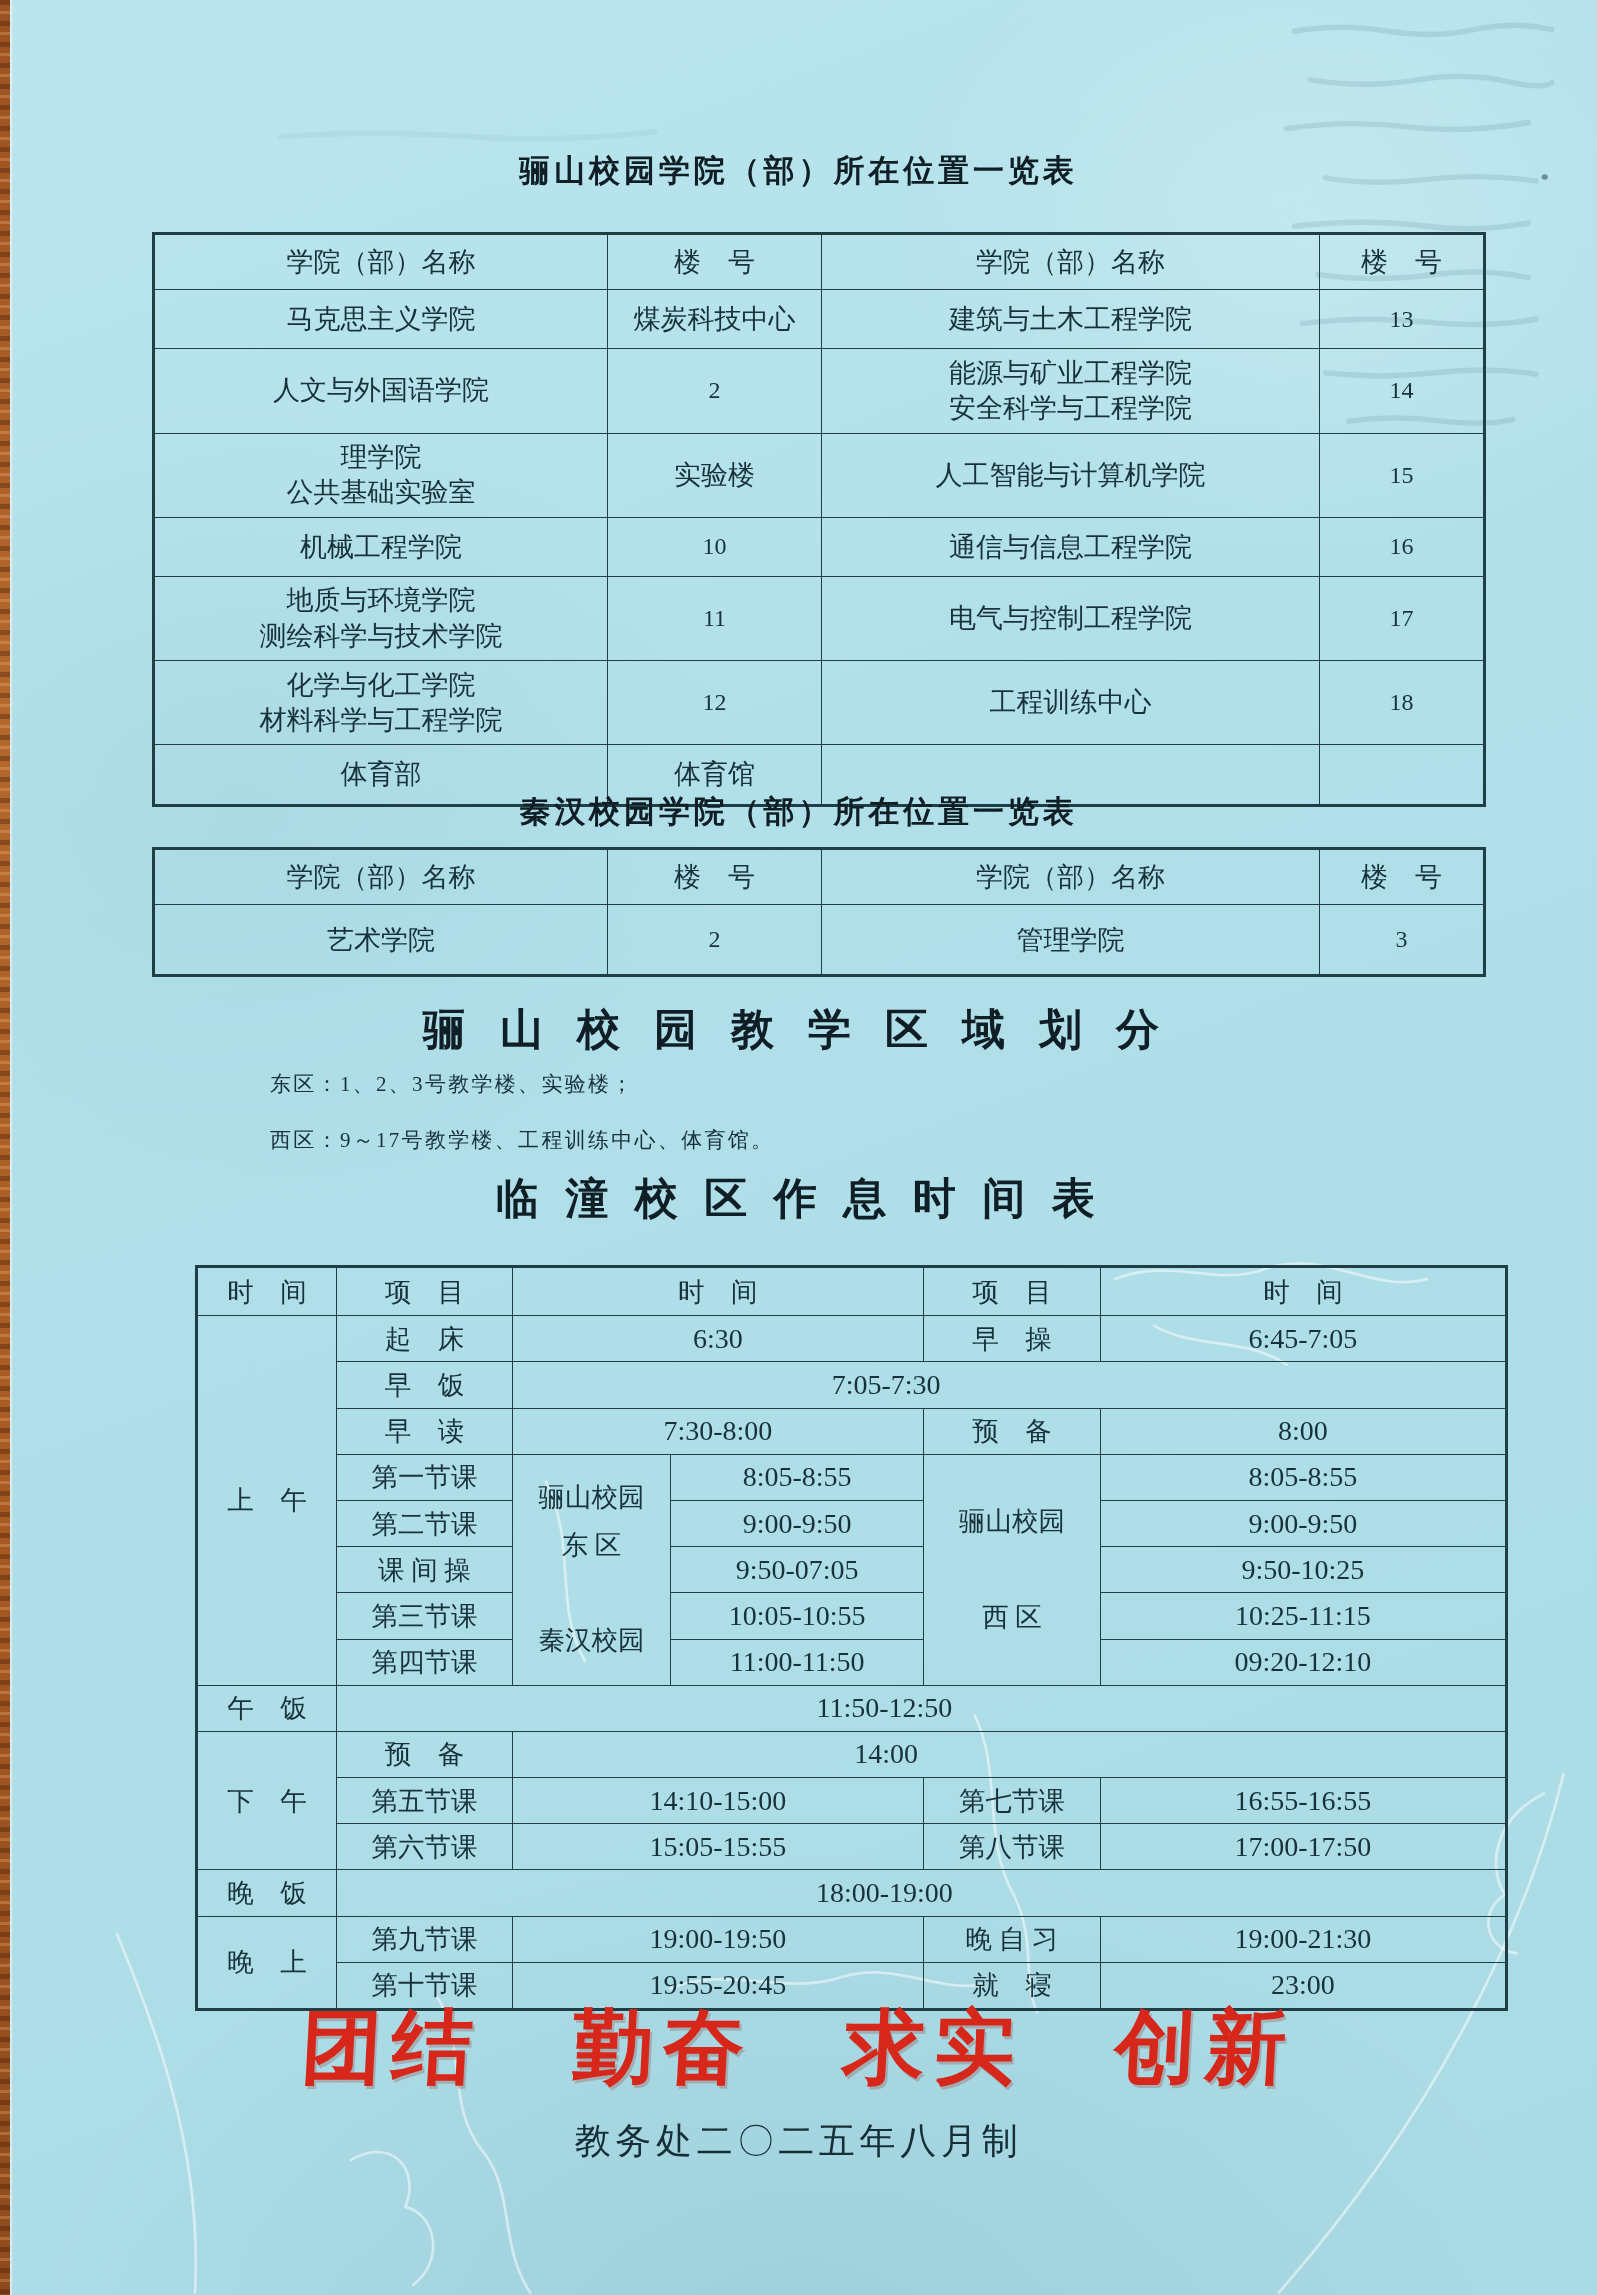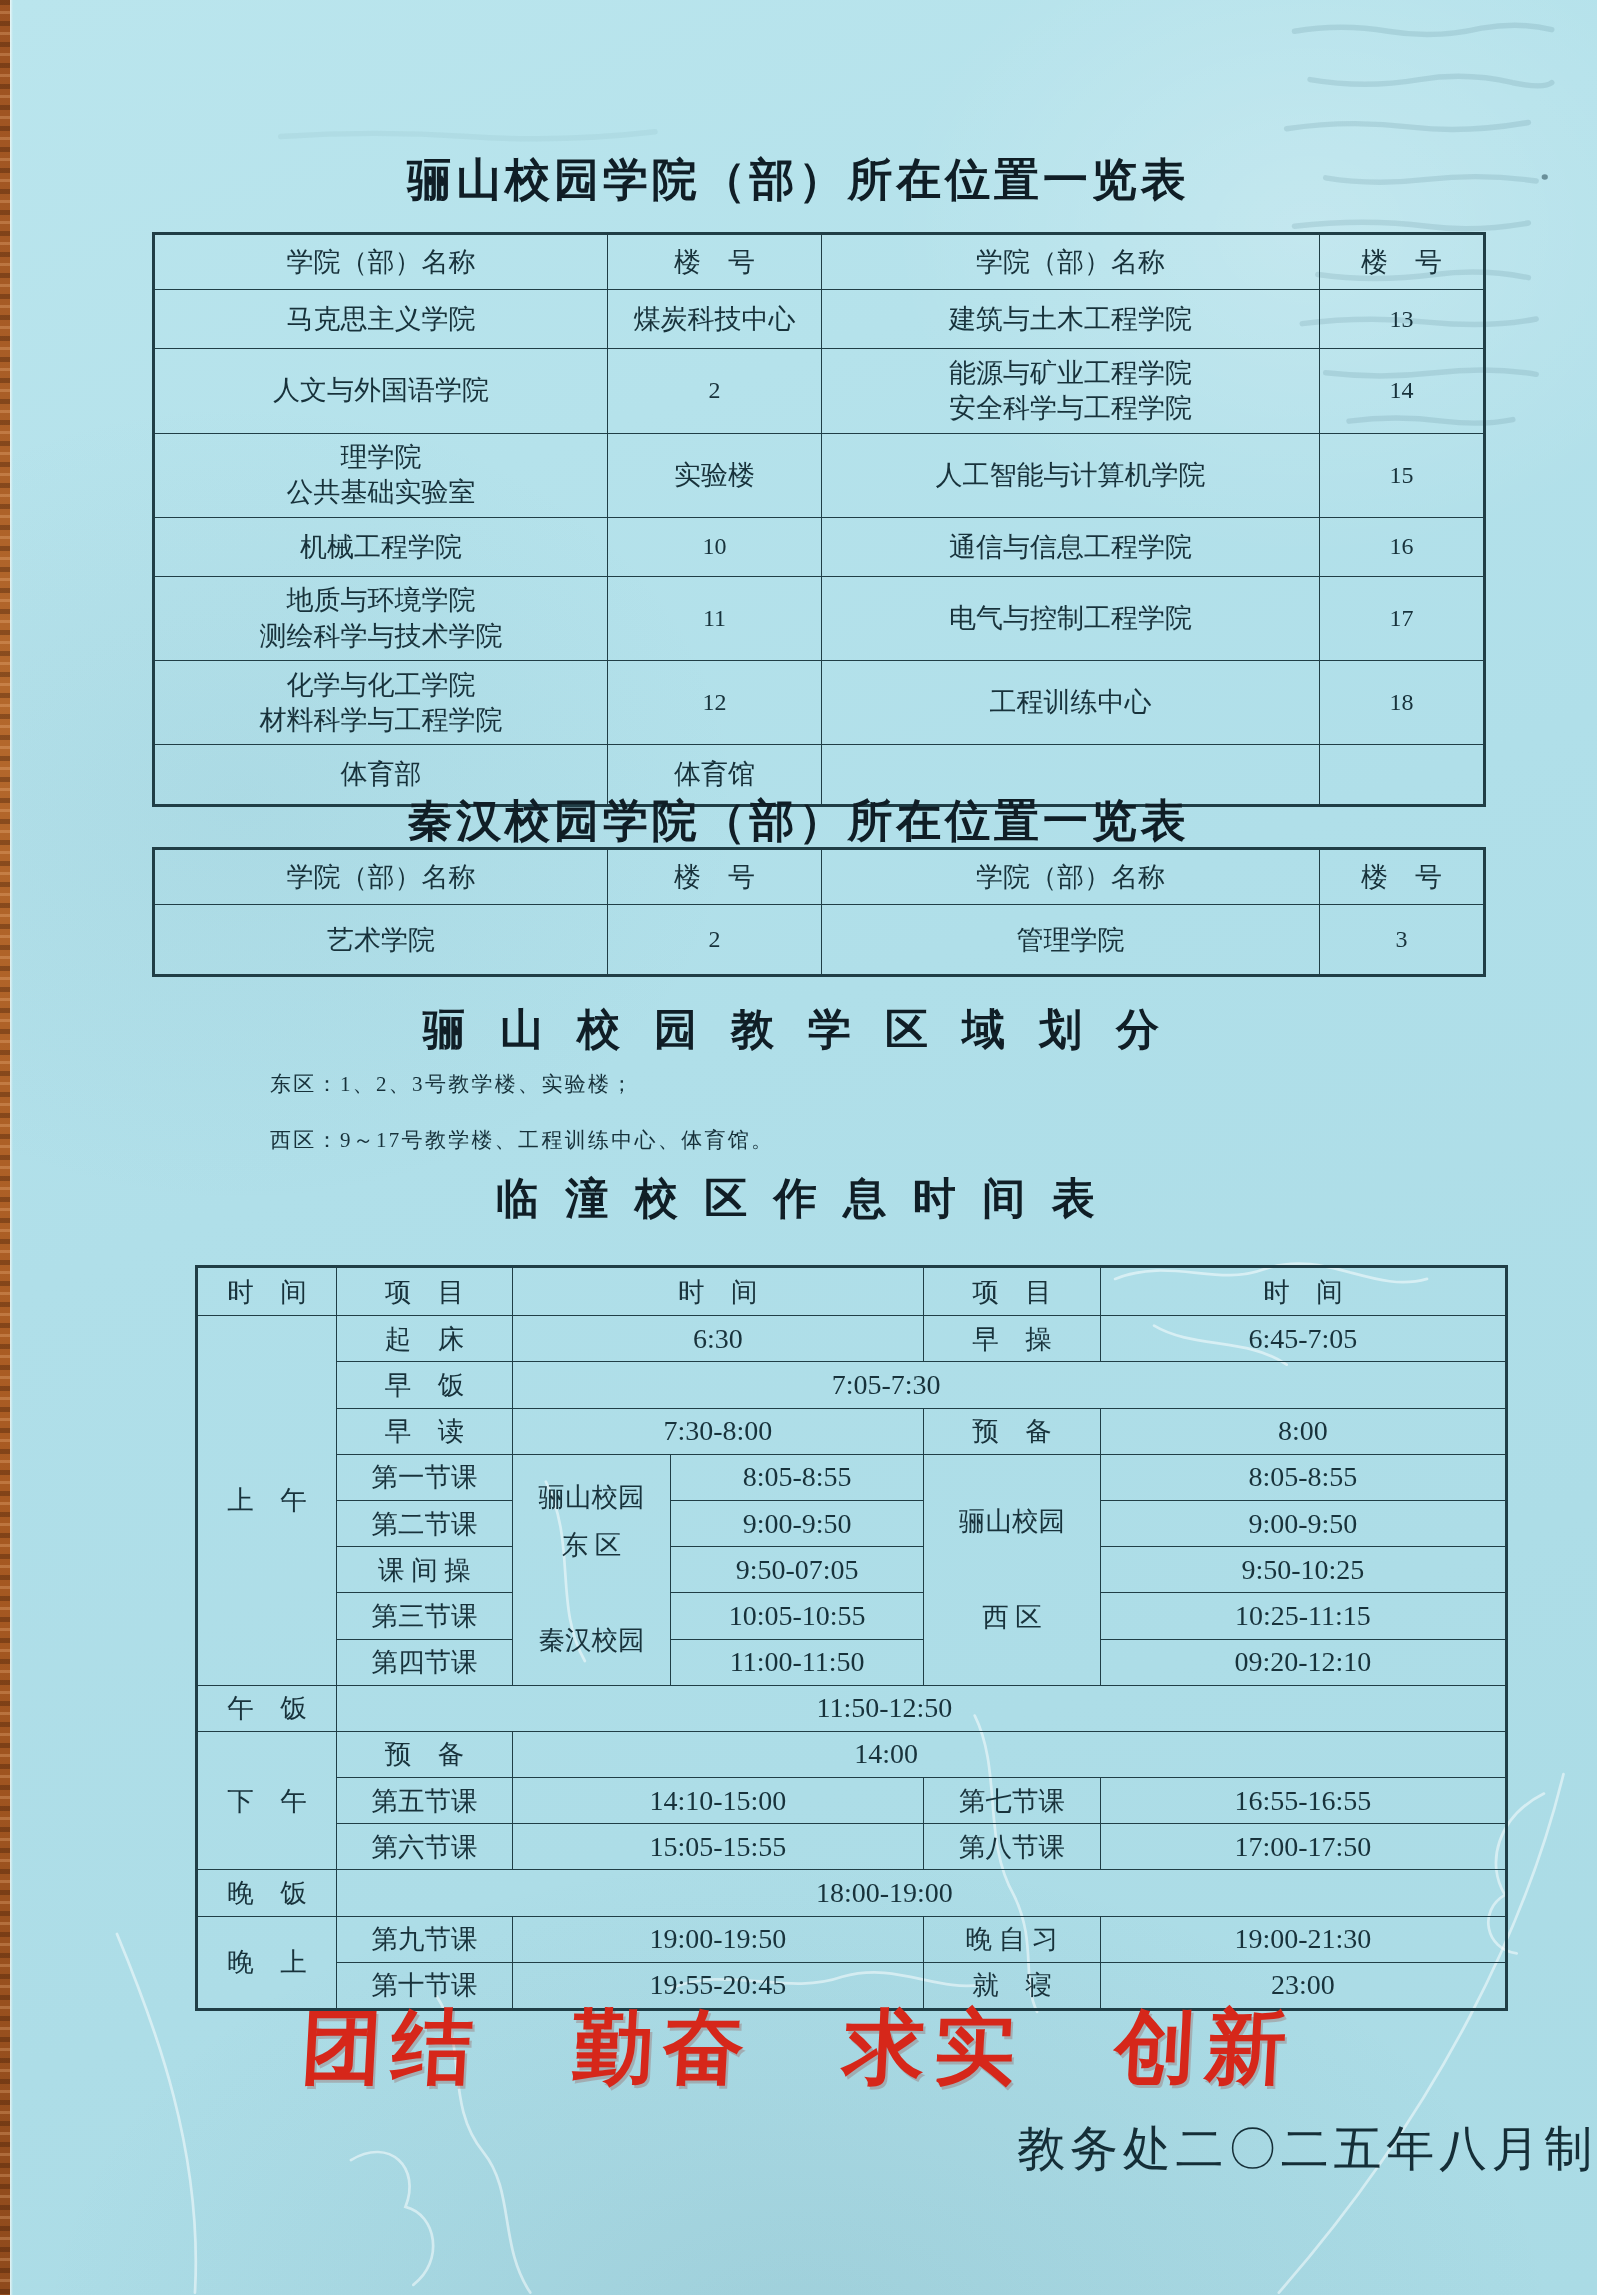--- a/index.html
+++ b/index.html
@@ -14,21 +14,21 @@
   .edge-strip{position:absolute;left:0;top:0;bottom:0;width:10px;
         background:
           repeating-linear-gradient(to bottom, rgba(60,25,5,0.35) 0 4.7px, rgba(60,25,5,0) 4.7px 11px, rgba(255,200,150,0.25) 11px 14px, rgba(255,200,150,0) 14px 21px),
           linear-gradient(to bottom,#9c5120,#b4682c 30%,#a85a22 65%,#8f4a1c);}
   .edge-strip::after{content:"";position:absolute;right:-3.1px;top:0;bottom:0;width:3.1px;
         background:linear-gradient(to right, rgba(250,252,250,0.75), rgba(250,252,250,0));}
   .overlay{position:absolute;left:0;top:0;pointer-events:none;}
 
   .title{position:absolute;left:0;right:0;text-align:center;
          font-family:"DejaVu Sans","Liberation Sans",sans-serif;font-weight:bold;color:#101e26;}
-  .title-sm{font-size:45px;letter-spacing:3.9px;}
+  .title-sm{font-size:31px;letter-spacing:3.9px;}
   .title-lg{font-size:43px;letter-spacing:34px;}
   .title-md{font-size:43px;letter-spacing:26.5px;}
 
   table{border-collapse:collapse;table-layout:fixed;position:absolute;
         border:3.9px solid #203e46;background:transparent;}
   td{border:1.9px solid #203e46;text-align:center;vertical-align:middle;
      padding:1.6px 4.7px;font-size:27px;color:#18323b;}
   .pre{white-space:pre-line;}
   .t1 .hh td{height:51px;}
   .t1 .h1 td{height:55px;}
@@ -44,22 +44,22 @@
   .sch .time{font-size:28px;}
   .campus{white-space:pre-line;line-height:1.8;font-size:26.5px;}
   .shift-l{padding-right:250px;}
   .shift-s{padding-right:78px;}
 
   .slogan{position:absolute;left:0;right:0;top:1994px;text-align:center;
           font-family:"DejaVu Serif","Liberation Serif",serif;font-weight:bold;
           font-size:81px;letter-spacing:9.4px;color:#d6271a;
           transform:skewX(-3deg);
           text-shadow:2.3px 3.1px 0 rgba(140,25,10,0.22);}
-  .footer{position:absolute;left:0;right:0;top:2117px;text-align:right;
-          font-size:48px;letter-spacing:4.7px;color:#152e37;}
+  .footer{position:absolute;left:0;right:0;top:2117px;text-align:center;
+          font-size:36px;letter-spacing:4.7px;color:#152e37;}
 </style>
 </head>
 <body>
 
 <div class="page">
 
   <div class="edge-strip"></div>
 
   <svg class="overlay" width="1597" height="2295" viewBox="0 0 2048 2943">
     <g fill="none" stroke="rgba(255,255,255,0.5)" stroke-width="3.5" stroke-linecap="round">

